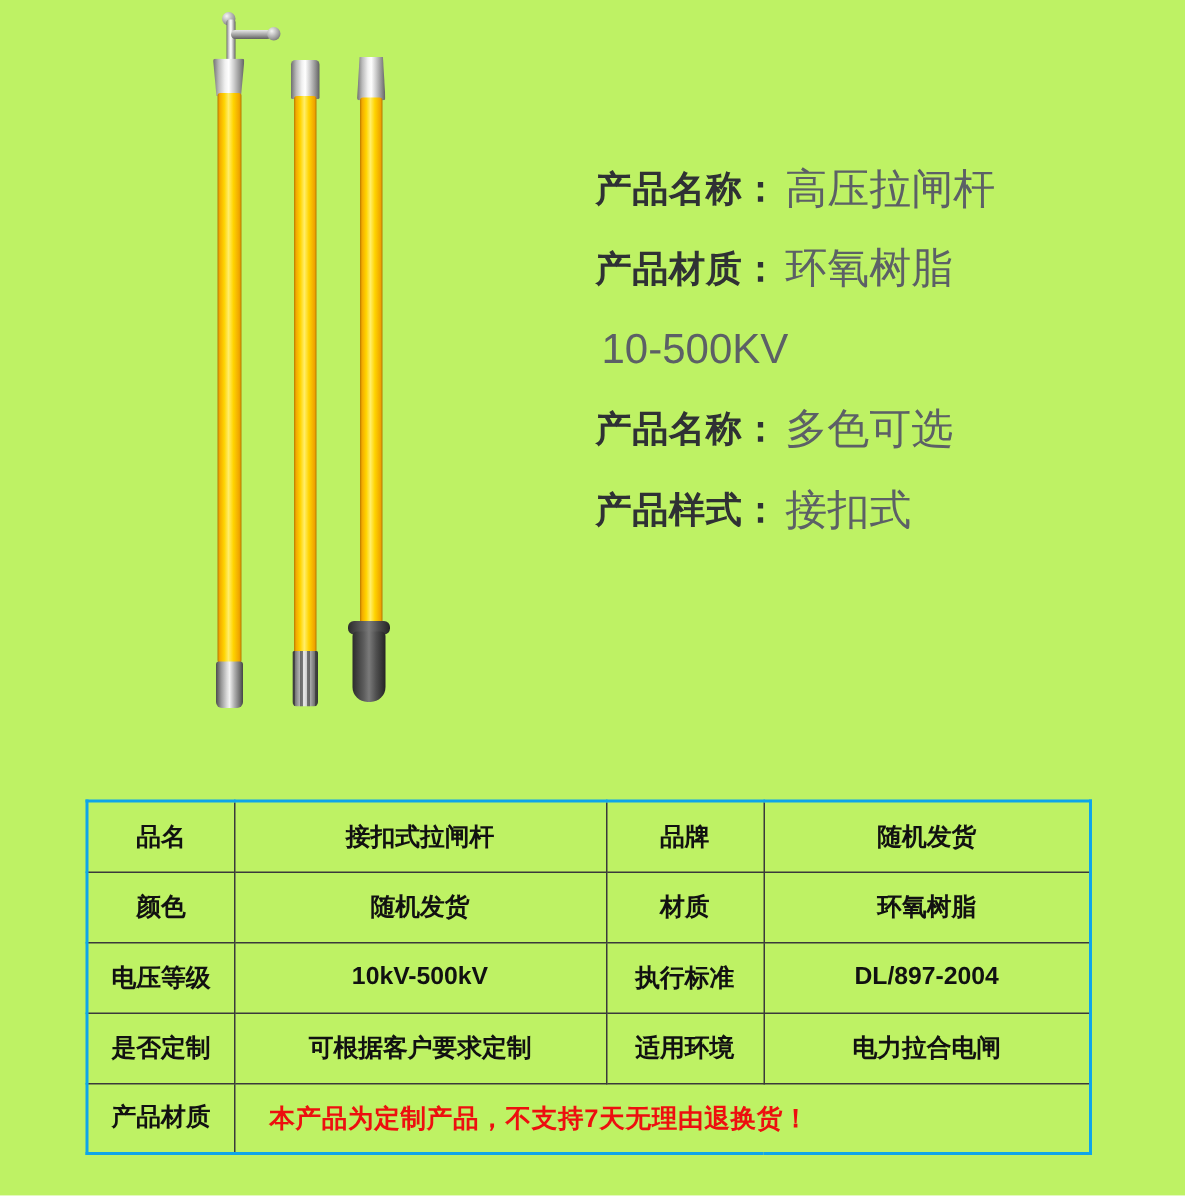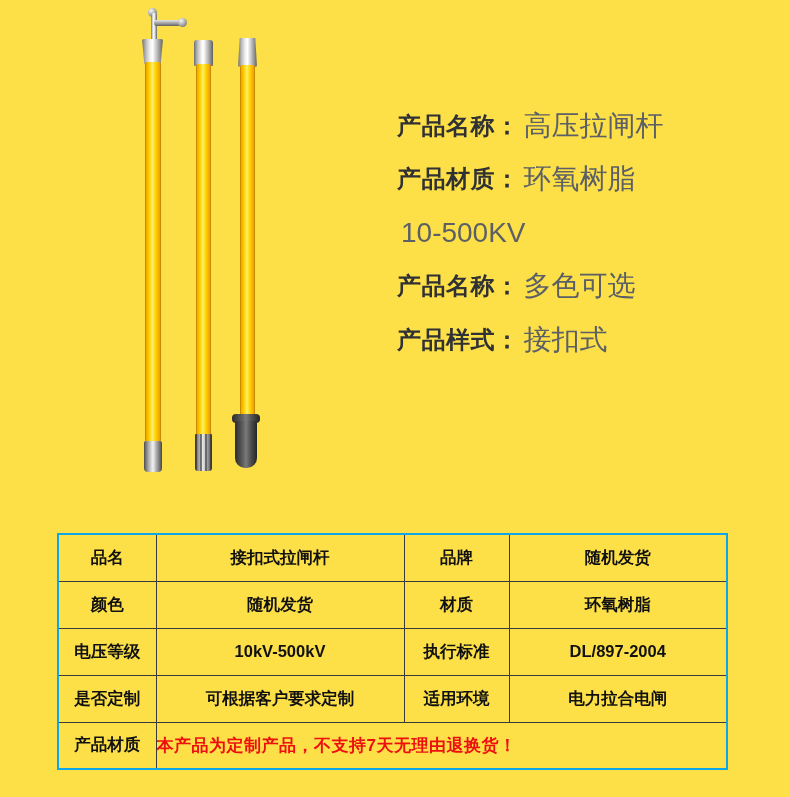--- a/index.html
+++ b/index.html
@@ -1,21 +1,21 @@
 <!DOCTYPE html>
 <html><head>
 <meta charset="utf-8">
 <style>
   * { margin: 0; padding: 0; box-sizing: border-box; }
   html, body { background: #ffffff; }
   body {
     width: 790px; height: 797px; position: relative; overflow: hidden;
     font-family: "Liberation Sans", "DejaVu Sans", sans-serif;
   }
-  .page { position: absolute; inset: 0; background: #fde047; }
+  .page { position: absolute; inset: 0; background: #bef264; }
 
   
   .photo { position: absolute; left: 0; top: 0; width: 390px; height: 500px; }
   .photo div { position: absolute; }
 
   .metal {
     background: linear-gradient(90deg,#6f6f6f 0%,#b9b9b9 18%,#f0f0f0 38%,#ffffff 50%,#cfcfcf 66%,#8a8a8a 88%,#5f5f5f 100%);
   }
   .metal-dark {
     background: linear-gradient(90deg,#4d4d4d 0%,#9a9a9a 20%,#d8d8d8 40%,#f2f2f2 50%,#b0b0b0 68%,#6a6a6a 90%,#454545 100%);
@@ -64,21 +64,21 @@
   .spec-value { font-size: 28px; font-weight: 400; color: #5c6066; margin-left: 4px; white-space: nowrap; }
 
   
   .spec-table { position: absolute; left: 57px; top: 533px;
                 border-collapse: collapse; table-layout: fixed;
                 width: 669px; height: 237px;
                 border: 2px solid #0ea5e9; }
   .spec-table td { border: 1.5px solid #3a3a3a; text-align: center; vertical-align: middle;
                    font-size: 16.5px; font-weight: 700; color: #111; height: 47px;
                    white-space: nowrap; overflow: hidden; }
-  .spec-table td.notice { text-align: left; 
+  .spec-table td.notice { text-align: left; padding-left: 23px;
                           color: #ed0f0f; font-size: 17px; letter-spacing: .5px; }
 </style>
 </head>
 <body>
 
 <div class="page">
 
   <div class="photo">
 
     <div class="hook-ball-top"></div>

